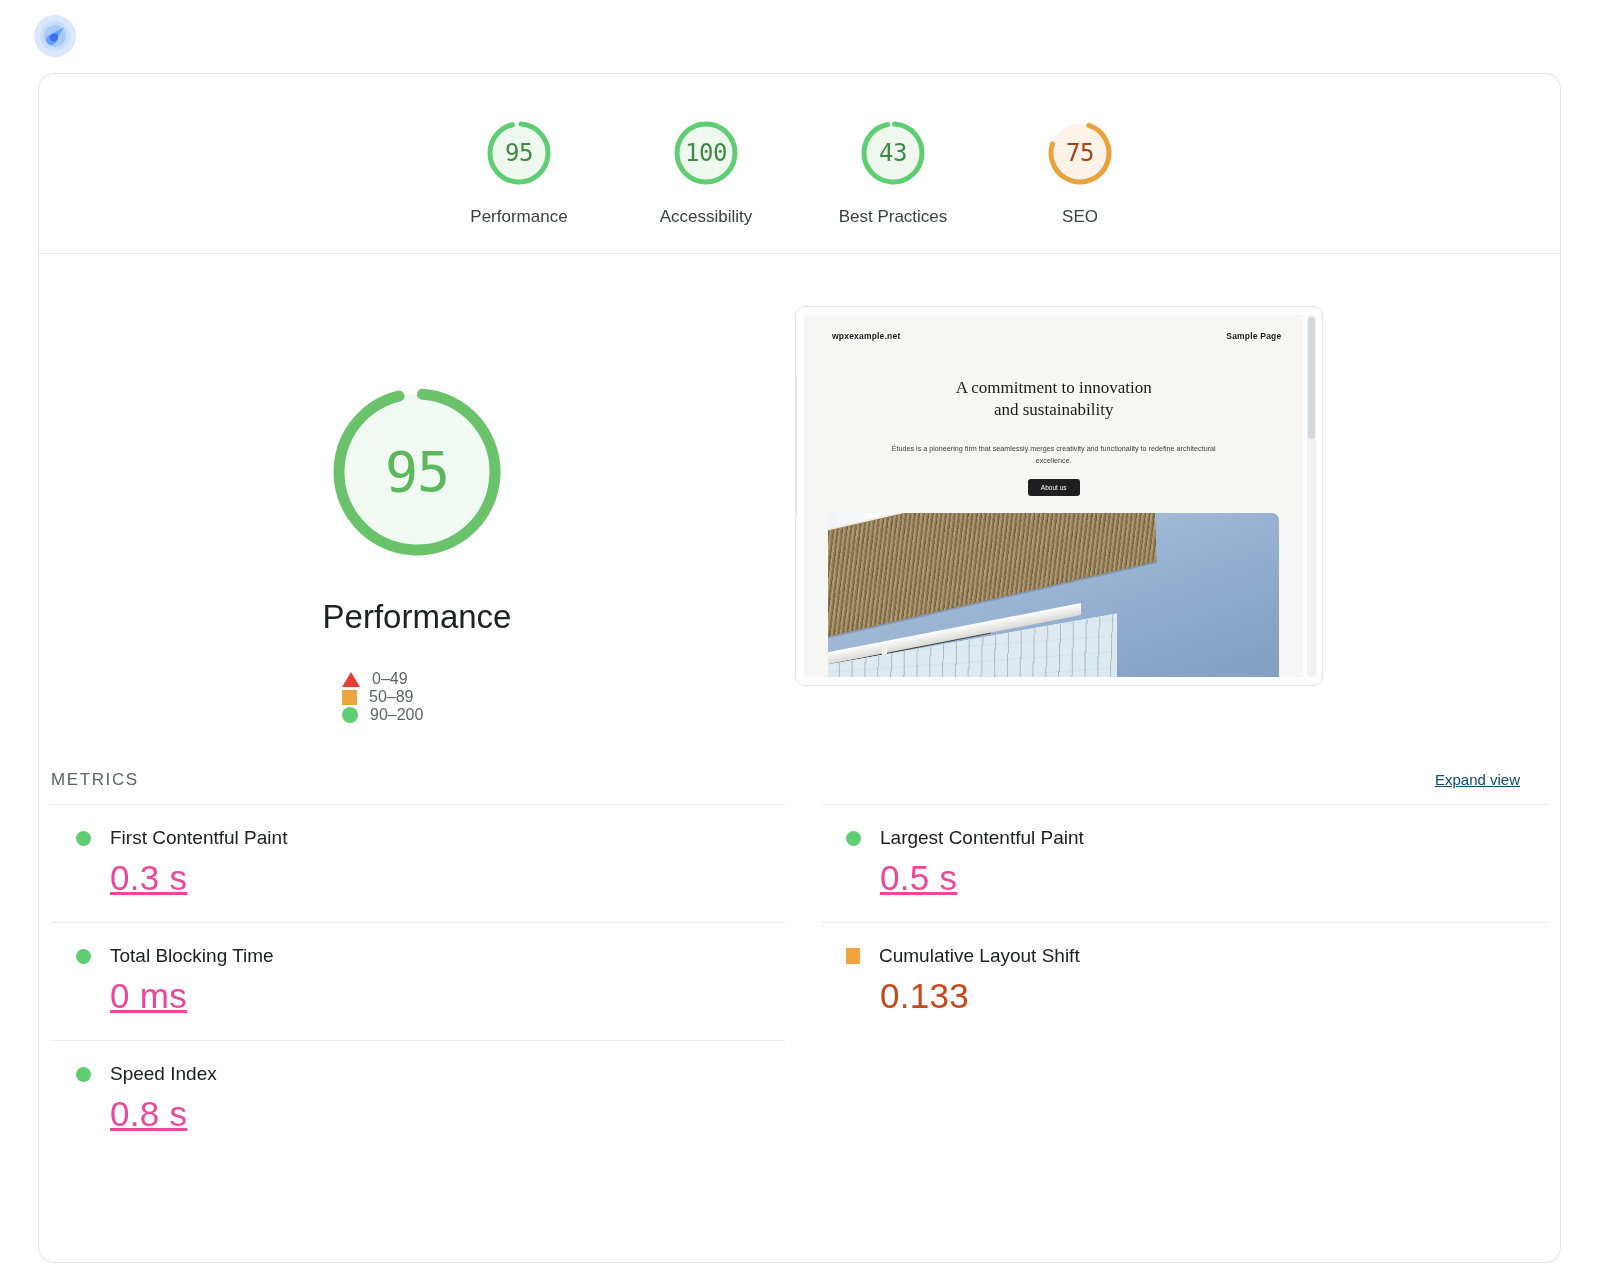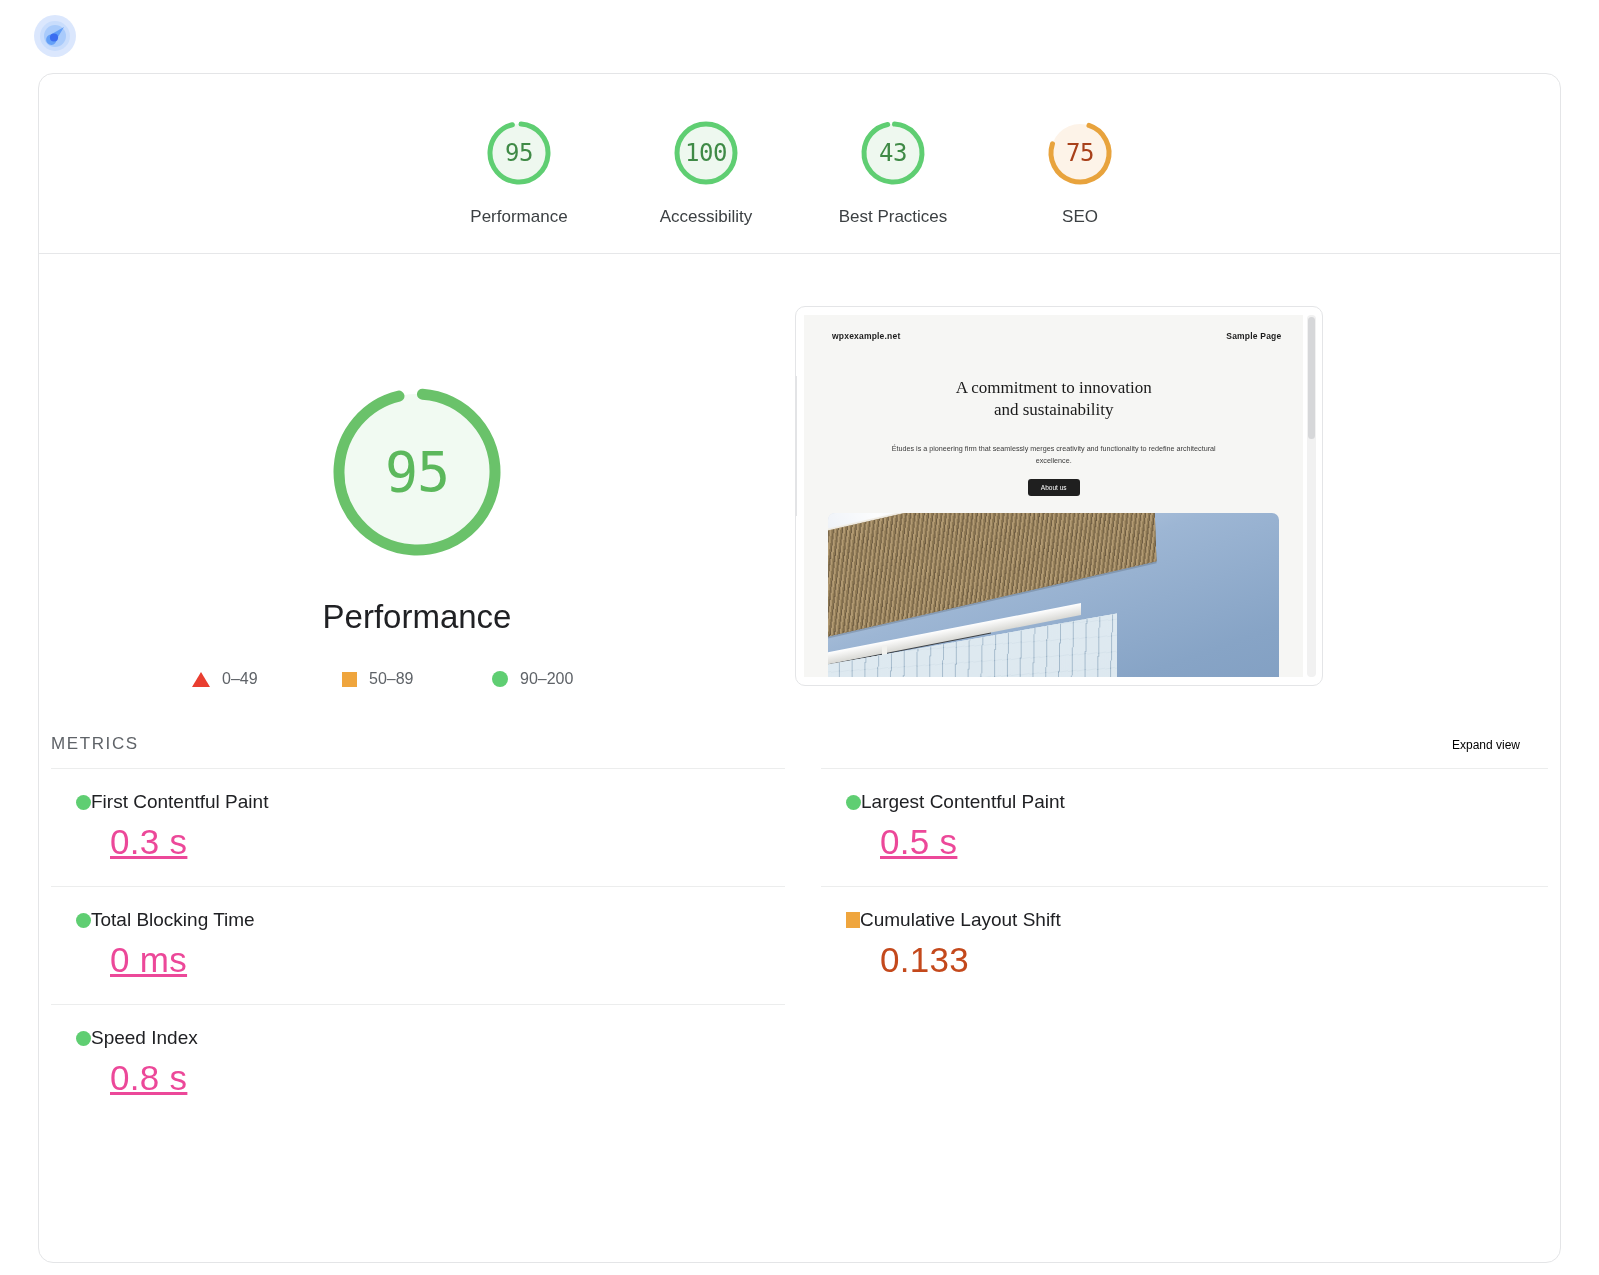--- a/index.html
+++ b/index.html
@@ -158,20 +158,21 @@
     color: #4285f4;
     text-decoration: none;
   }
 
   
   .legend {
     display: flex;
     align-items: flex-end;
     gap: 0;
     margin-top: 34px;
+    flex-direction: column;
   }
   .legend-item {
     display: flex;
     align-items: center;
     gap: 12px;
     width: 150px;
   }
   .legend-item .lbl {
     font-size: 16px;
     color: #5f6368;
@@ -330,38 +331,40 @@
     align-items: baseline;
     padding: 0 40px 0 12px;
     margin-top: 46px;
   }
   .metrics-title {
     font-size: 17px;
     letter-spacing: 1.6px;
     color: #5f6368;
   }
   .expand-view {
-    font-size: 12px;
-    color: #000000;
+    font-size: 15px;
+    color: #0c4a6e;
     cursor: pointer;
+    text-decoration: underline;
   }
   .metrics-grid {
     display: grid;
     grid-template-columns: 734px 1fr;
     column-gap: 36px;
     padding: 0 12px 0 12px;
     margin-top: 14px;
   }
   .metric {
     border-top: 1px solid #eceded;
     padding: 22px 0 24px 0;
   }
   .metric-head {
     display: flex;
     align-items: center;
+    gap: 19px;
     padding-left: 25px;
   }
   .m-dot {
     width: 15px; height: 15px; border-radius: 50%;
     background: #5fce72;
     flex: 0 0 auto;
   }
   .m-sq {
     width: 14px; height: 16px;
     background: #efa53d;

